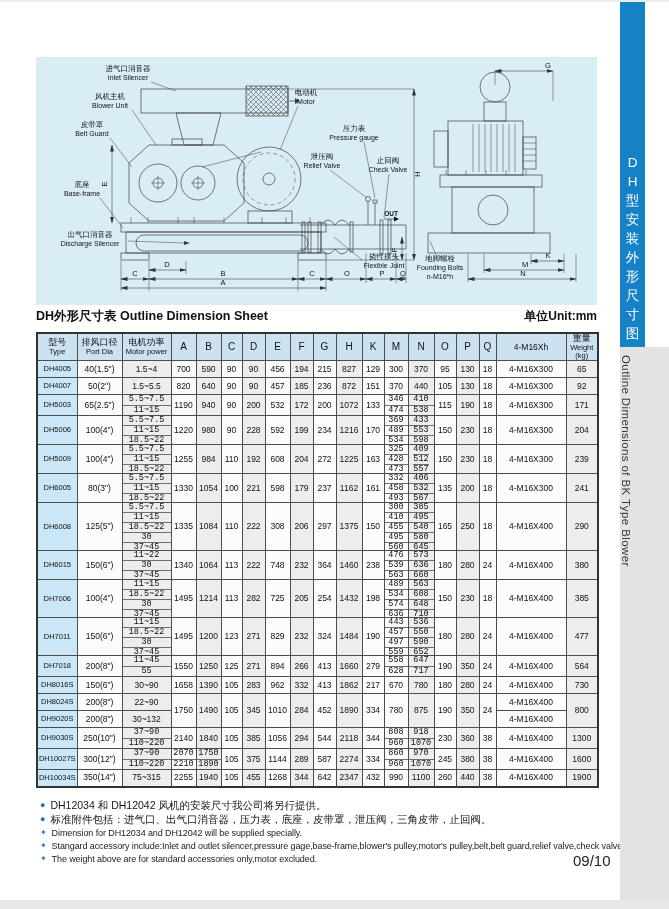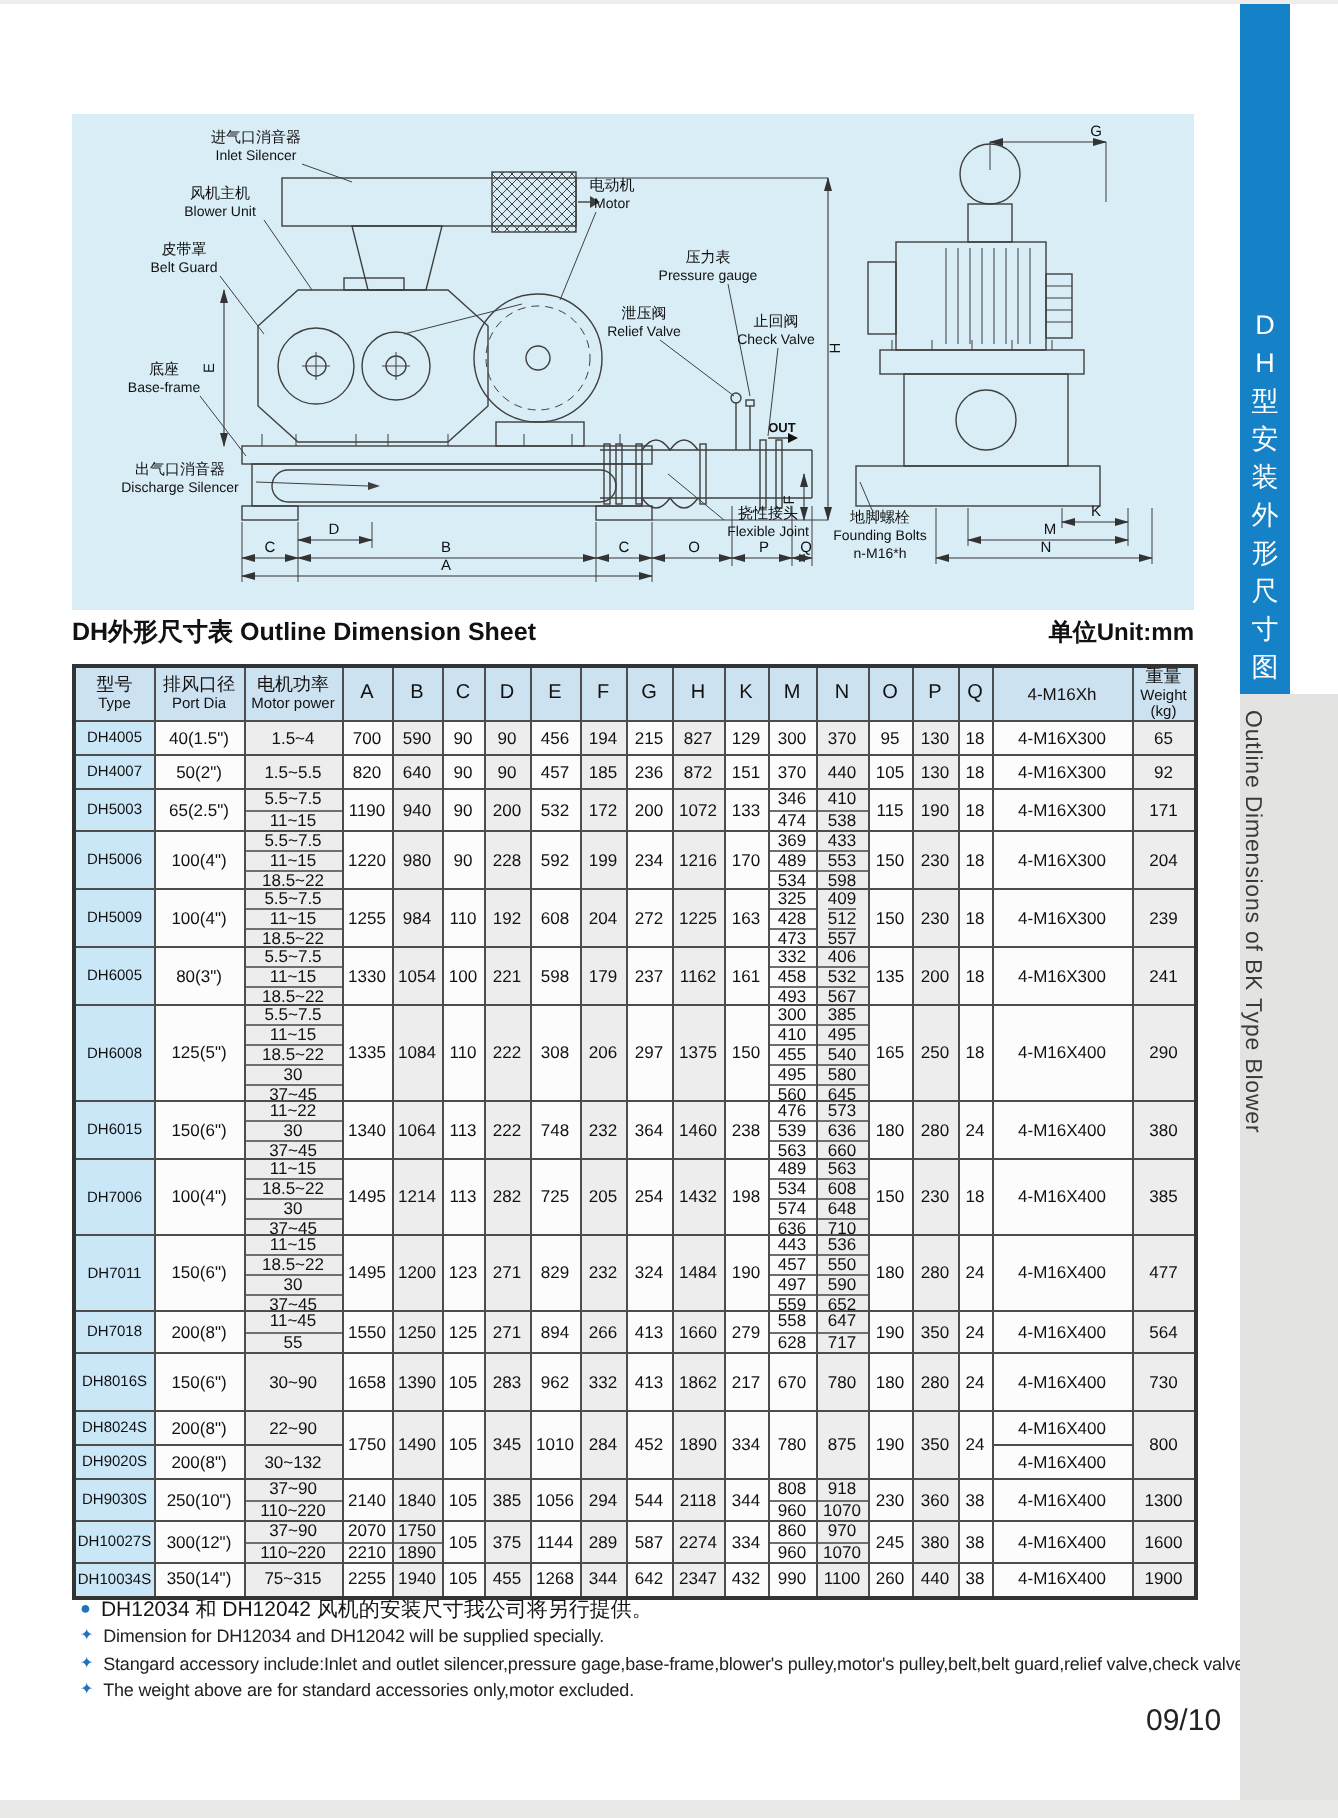--- a/index.html
+++ b/index.html
@@ -25,21 +25,21 @@
   table{border-collapse:collapse;table-layout:fixed;width:561px;border:2px solid #333;}
   th,td{border:1px solid #4d4d4d;padding:0;text-align:center;vertical-align:middle;
         font-size:8.5px;color:#111;line-height:1.05;white-space:nowrap;overflow:hidden;}
   th{background:#cde2f0;font-weight:normal;height:26px;}
   th .zh{font-size:9px;display:block;}
   th .en{font-size:7.5px;display:block;}
   th.dim-th{font-size:10px;}
   td.type-col{background:#cae7f8;font-size:7.5px;}
   td.gray{background:#ededed;}
   td.white{background:#fcfcfc;}
-  .stack{display:flex;flex-direction:column;width:100%;}
+  .stack{display:flex;flex-direction:column;width:100%;font-family:Liberation Mono, monospace;}
   .stack>div{flex:1;display:flex;align-items:center;justify-content:center;
              border-top:1px solid #6f6f6f;}
   .stack>div:first-child{border-top:none;}
   
   .notes{position:absolute;left:40px;top:796px;width:578px;z-index:0;}
   .notes ul{list-style:none;margin:0;padding:0;}
   .note-zh li{font-size:10.5px;color:#151515;line-height:1.38;white-space:nowrap;}
   .note-en{margin-top:4px;}
   .note-en li{font-size:9px;color:#222;line-height:1.45;white-space:nowrap;letter-spacing:-0.1px;}
   .bullet-dot{color:#1f72bd;font-size:9px;margin-right:5px;vertical-align:1px;}
@@ -675,21 +675,21 @@
                 <div>647</div>
                 <div>717</div>
               </div>
             </td>
             <td class="white">190</td>
             <td class="gray">350</td>
             <td class="white">24</td>
             <td class="white">4-M16X400</td>
             <td class="gray">564</td>
           </tr>
-          <tr style="height: 29px;">
+          <tr style="height: 17px;">
             <td class="type-col">DH8016S</td>
             <td class="white">150(6")</td>
             <td class="gray">30~90</td>
             <td class="white">1658</td>
             <td class="gray">1390</td>
             <td class="white">105</td>
             <td class="gray">283</td>
             <td class="white">962</td>
             <td class="gray">332</td>
             <td class="white">413</td>
@@ -833,20 +833,21 @@
             <td class="white">4-M16X400</td>
             <td class="gray">1900</td>
           </tr>
         </tbody>
       </table>
   </div>
 
   <div class="notes">
     <ul class="note-zh">
         <li><span class="bullet-dot">●</span><span>DH12034 和 DH12042 风机的安装尺寸我公司将另行提供。</span></li>
+        <li><span class="bullet-dot">●</span><span>标准附件包括：进气口、出气口消音器，压力表，底座，皮带罩，泄压阀，三角皮带，止回阀。</span></li>
       </ul>
     <ul class="note-en">
         <li><span class="bullet-star">✦</span><span>Dimension for DH12034 and DH12042 will be supplied specially.</span></li>
         <li><span class="bullet-star">✦</span><span>Stangard accessory include:Inlet and outlet silencer,pressure gage,base-frame,blower's pulley,motor's pulley,belt,belt guard,relief valve,check valve.</span></li>
         <li><span class="bullet-star">✦</span><span>The weight above are for standard accessories only,motor excluded.</span></li>
       </ul>
   </div>
 
   <div class="page-num">09/10</div>
 

